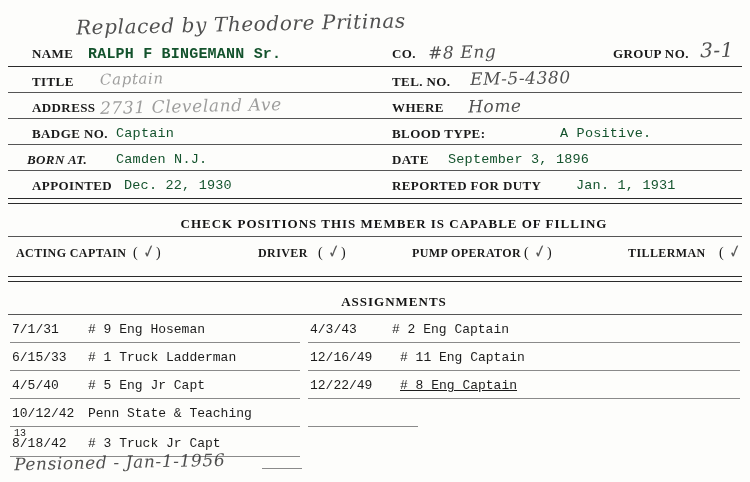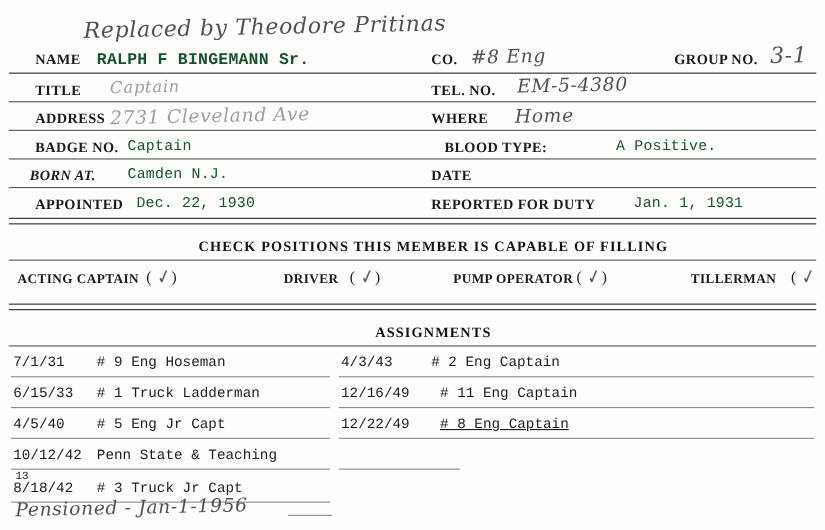--- a/index.html
+++ b/index.html
@@ -130,27 +130,28 @@
   <div class="rule thin" style="top:92px;"></div>
 
   <div class="label" style="left:32px; top:100px;">ADDRESS</div>
   <div class="hand faint" style="left:100px; top:96px;">2731 Cleveland Ave</div>
   <div class="label" style="left:392px; top:100px;">WHERE</div>
   <div class="hand" style="left:468px; top:96px;">Home</div>
   <div class="rule thin" style="top:118px;"></div>
 
   <div class="label" style="left:32px; top:126px;">BADGE NO.</div>
   <div class="typed" style="left:116px; top:126px;">Captain</div>
-  <div class="label" style="left:392px; top:126px;margin-left:12px;">BLOOD TYPE:</div>
+  <div class="label" style="left:392px; top:126px;">BLOOD TYPE:</div>
   <div class="typed" style="left:560px; top:126px;">A Positive.</div>
   <div class="rule thin" style="top:144px;"></div>
 
   <div class="label" style="left:27px; top:152px;font-style:italic;">BORN AT.</div>
   <div class="typed" style="left:116px; top:152px;">Camden N.J.</div>
   <div class="label" style="left:392px; top:152px;">DATE</div>
+  <div class="typed" style="left:448px; top:152px;">September 3, 1896</div>
   <div class="rule thin" style="top:170px;"></div>
 
   <div class="label" style="left:32px; top:178px;">APPOINTED</div>
   <div class="typed" style="left:124px; top:178px;">Dec. 22, 1930</div>
   <div class="label" style="left:392px; top:178px;">REPORTED FOR DUTY</div>
   <div class="typed" style="left:576px; top:178px;">Jan. 1, 1931</div>
   <div class="rule" style="top:198px;"></div>
   <div class="rule" style="top:203px;"></div>
 
   <div class="center-head" style="top:216px;">CHECK POSITIONS THIS MEMBER IS CAPABLE OF FILLING</div>

